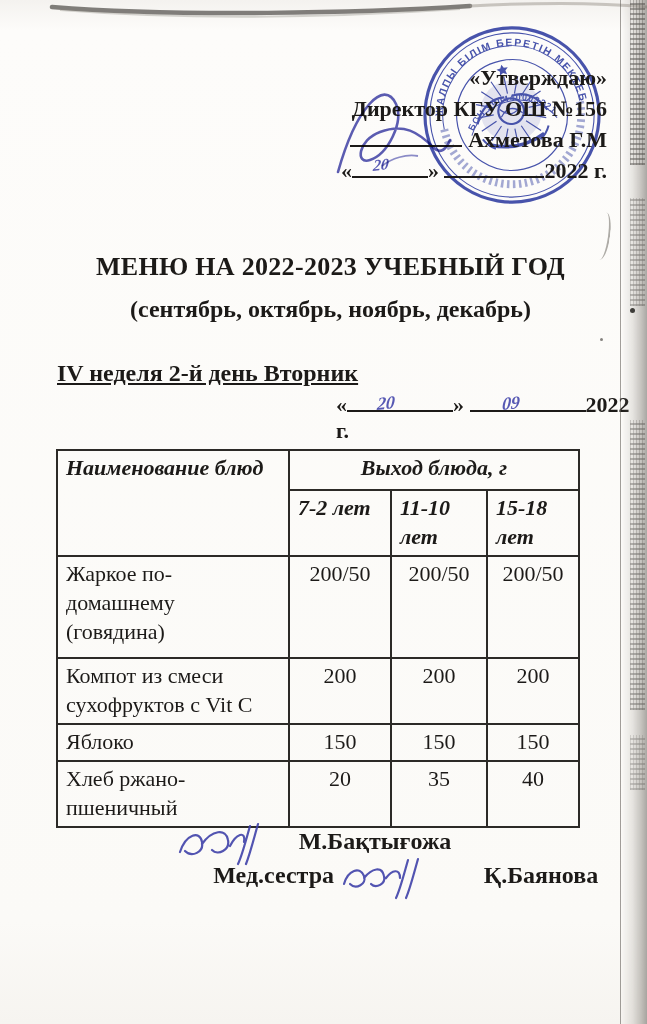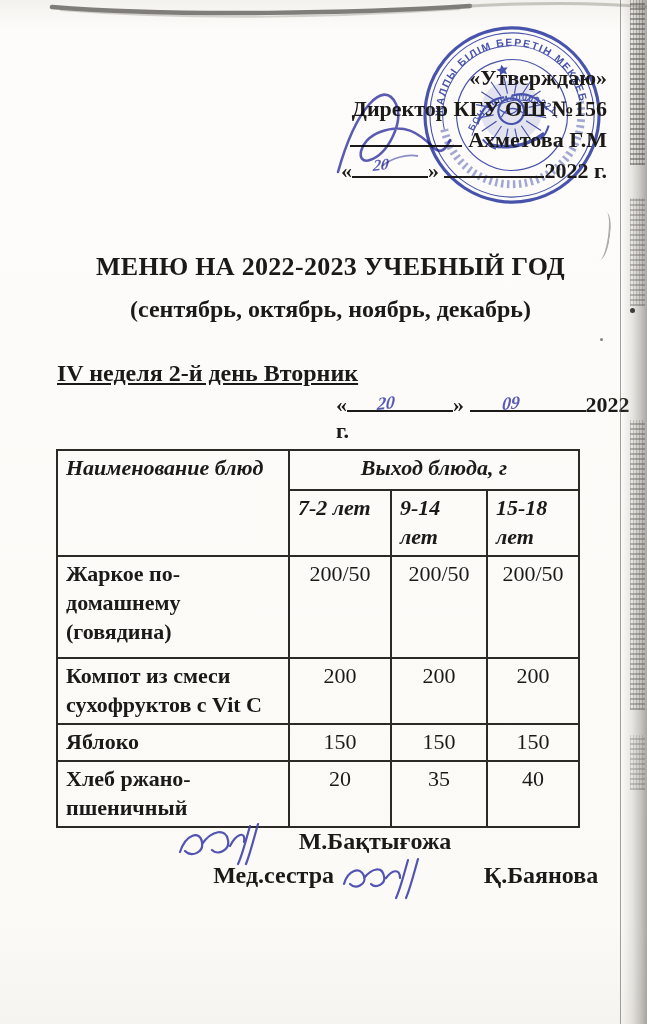--- a/index.html
+++ b/index.html
@@ -39,21 +39,21 @@
   .week-line { position:absolute; left:57px; top:360px; font-weight:bold; font-size:24px;text-decoration:underline; }
   .date-line2 { position:absolute; left:336px; top:392px; font-weight:bold; font-size:22px; }
   
   table.menu { position:absolute; left:56px; top:449px; width:522px;
     border-collapse:collapse; font-size:22px; table-layout:fixed; }
   table.menu td { border:2px solid #2c2a27; vertical-align:top;
     padding:2px 8px 4px 8px; line-height:1.32; }
   .hdr td { font-style:italic; font-weight:bold; }
   .group-hdr { text-align:center; height:32px;margin-top:24px; }
   .age-cell { white-space:pre; height:56px; }
-  .name-cell { white-space:pre;font-weight:bold; }
+  .name-cell { white-space:pre; }
   .val-cell { text-align:center; }
   .row-tall td { height:94px; }
   
   .sig-row { position:absolute; left:168px; display:flex; align-items:flex-start;
     font-weight:bold; font-size:24px; }
   .sig-role { width:166px; text-align:right; }
   .sig-scrawl { width:118px; margin-top:-6px; }
   .sig-name { width:178px; text-align:center; }
   
   .edge-band { position:absolute; right:0; top:0; width:26px; height:1024px; z-index:6;
@@ -145,21 +145,21 @@
         <col style="width:96px">
         <col style="width:92px">
       </colgroup>
     <tbody>
         <tr class="hdr">
       <td rowspan="2">Наименование блюд</td>
       <td colspan="3" class="group-hdr">Выход блюда, г</td>
     </tr>
     <tr class="hdr">
       <td class="age-cell">7-2 лет</td>
-      <td class="age-cell">9-14
+      <td class="age-cell">11-10
 лет</td>
       <td class="age-cell">15-18
 лет</td>
     </tr>
     <tr class="row-tall">
       <td class="name-cell">Жаркое по-
 домашнему
 (говядина)</td>
       <td class="val-cell">200/50</td>
       <td class="val-cell">200/50</td>

